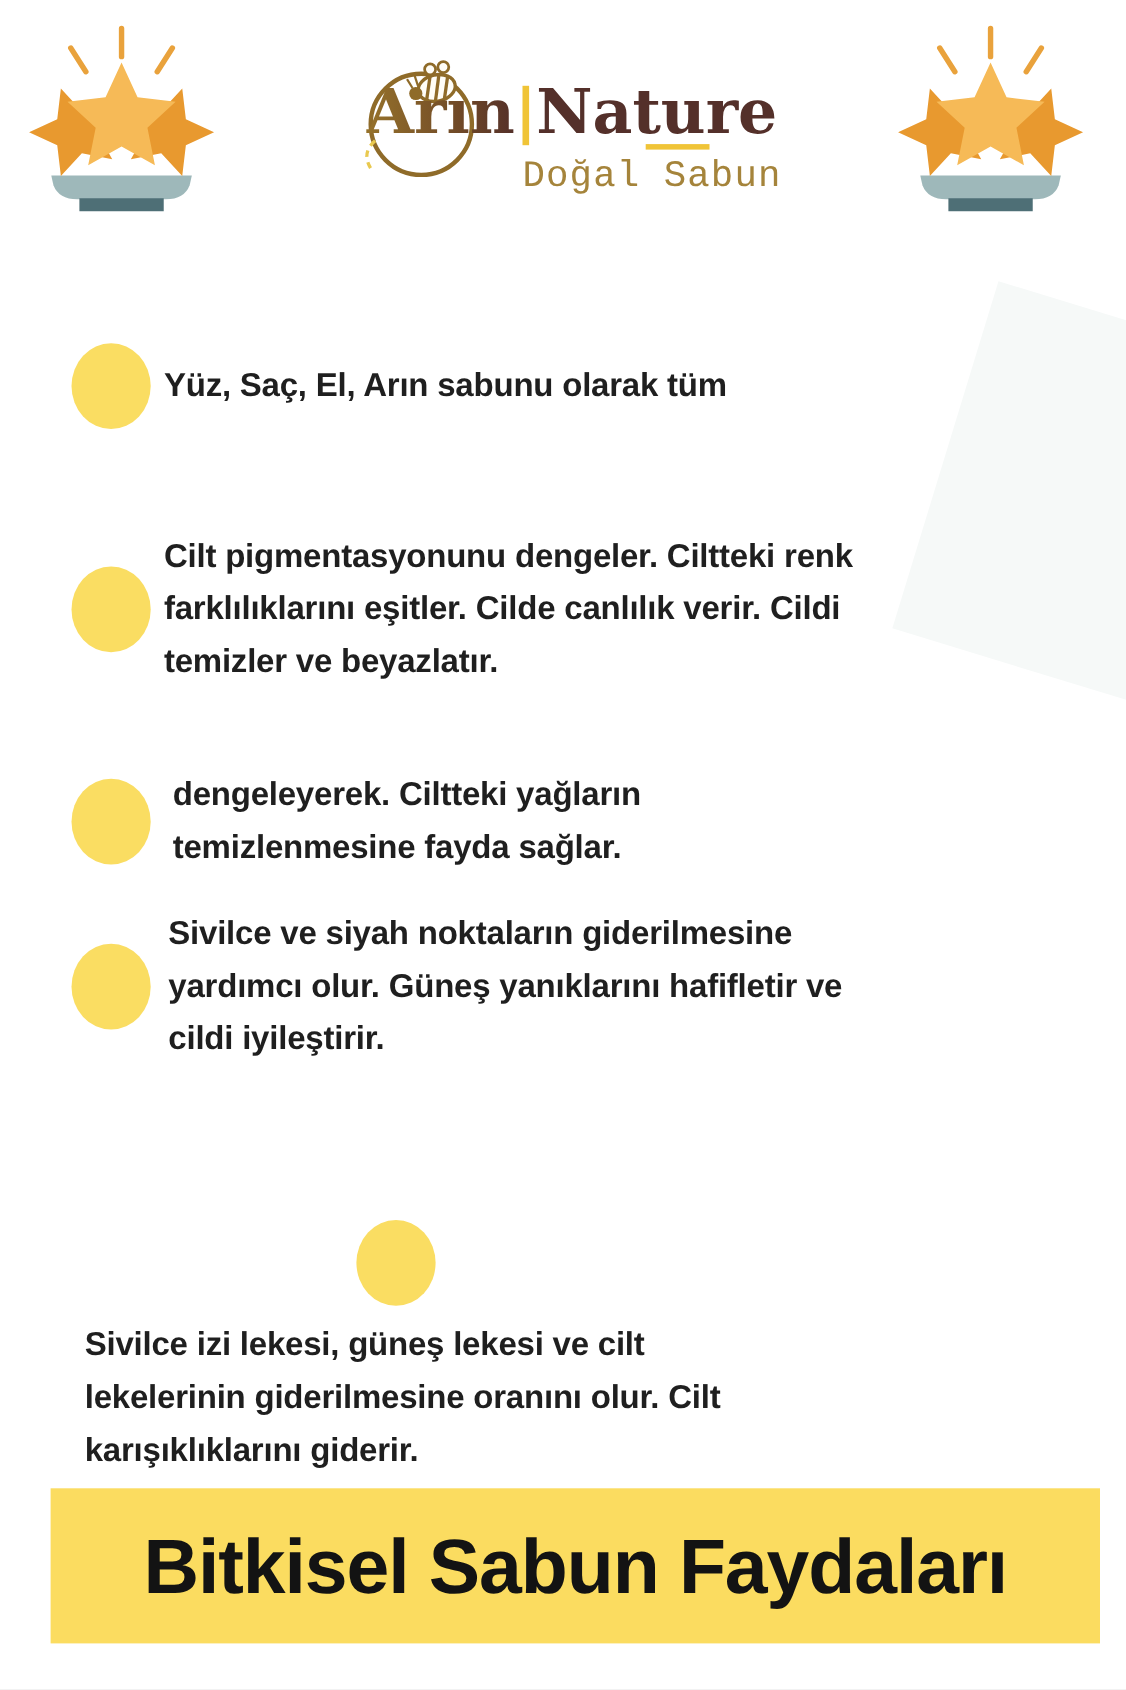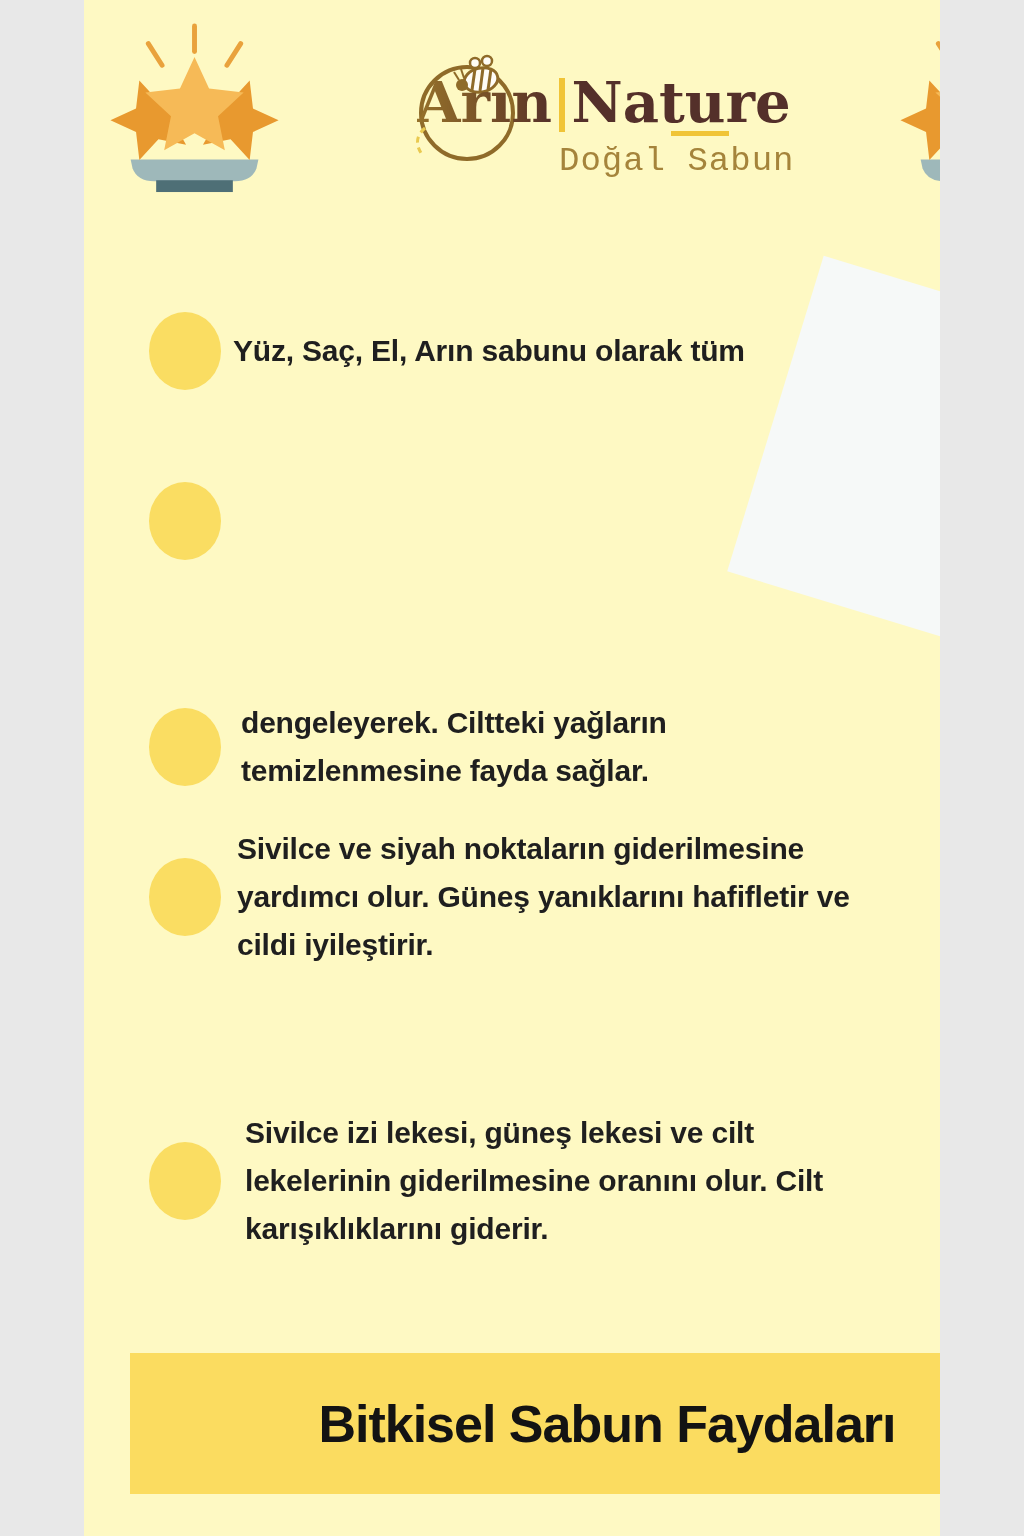--- a/index.html
+++ b/index.html
@@ -1,18 +1,18 @@
 <!DOCTYPE html>
 <html><head>
 <meta charset="utf-8">
 <style>
   html,body{margin:0;padding:0;background:#e8e8e8;}
   .page{
-    position:relative; width:856px; height:1536px; margin:0 auto;
-    background:#fef9c3; overflow:hidden;
+    position:relative; width:1024px; height:1536px; margin:0 auto;
+    background:#ffffff; overflow:hidden;
     font-family:"Liberation Sans", sans-serif;
   }
   
   .corner-sheen{
     position:absolute; top:285px; right:-80px; width:250px; height:330px;
     background:#f6f9f8; transform:rotate(17deg);
   }
   
   .star-deco{position:absolute; top:22px; width:172px; height:172px;}
   .star-deco.left{left:25px;}
@@ -36,30 +36,30 @@
     font-family:Liberation Mono, monospace; font-size:34px; color:#a5843b; letter-spacing:1px;
   }
   
   .benefit{position:absolute; left:65px; display:flex; align-items:center; gap:12px;}
   .benefit .dot{width:72px; height:78px; border-radius:50%; background:#fadd62; flex:0 0 auto;}
   .benefit .lines{font-weight:700; font-size:30px; line-height:48px; color:#1f1f1f; letter-spacing:-0.2px; white-space:nowrap;}
   .benefit:nth-of-type(1){top:312px;}
   .benefit:nth-of-type(2){top:482px;}
   .benefit:nth-of-type(3){top:699px;}
   .benefit:nth-of-type(4){top:825px;}
-  .benefit:nth-of-type(5){top:1109px;}
+  .benefit:nth-of-type(5){top:1109px;flex-direction:column;}
   .benefit:nth-of-type(3) .lines{padding-left:8px;}
   .benefit:nth-of-type(4) .lines{padding-left:4px;}
   .benefit:nth-of-type(5) .lines{padding-left:12px;}
   
   .banner{
     position:absolute; left:46px; top:1353px; width:954px; height:141px;
     background:#fbdc60; display:flex; align-items:center; justify-content:center;
   }
-  .banner h1{margin:12px; font-size:52px; font-weight:700; color:#131313; letter-spacing:-1px; white-space:nowrap;}
+  .banner h1{margin:12px; font-size:70px; font-weight:700; color:#131313; letter-spacing:-1px; white-space:nowrap;}
 </style>
 </head>
 <body>
 
 <div class="page">
 
   <div class="corner-sheen"></div>
 
   <svg class="star-deco left" viewBox="0 0 175 175">
     <g stroke="#E9A23C" stroke-width="5" stroke-linecap="round">
@@ -111,20 +111,25 @@
 
   <section>
     <div class="benefit">
       <div class="dot"></div>
       <div class="lines">
         <div>Yüz, Saç, El, Arın sabunu olarak tüm</div>
       </div>
     </div>
     <div class="benefit">
       <div class="dot"></div>
+      <div class="lines">
+        <div>Cilt pigmentasyonunu dengeler. Ciltteki renk</div>
+        <div>farklılıklarını eşitler. Cilde canlılık verir. Cildi</div>
+        <div>temizler ve beyazlatır.</div>
+      </div>
     </div>
     <div class="benefit">
       <div class="dot"></div>
       <div class="lines">
         <div>dengeleyerek. Ciltteki yağların</div>
         <div>temizlenmesine fayda sağlar.</div>
       </div>
     </div>
     <div class="benefit">
       <div class="dot"></div>

